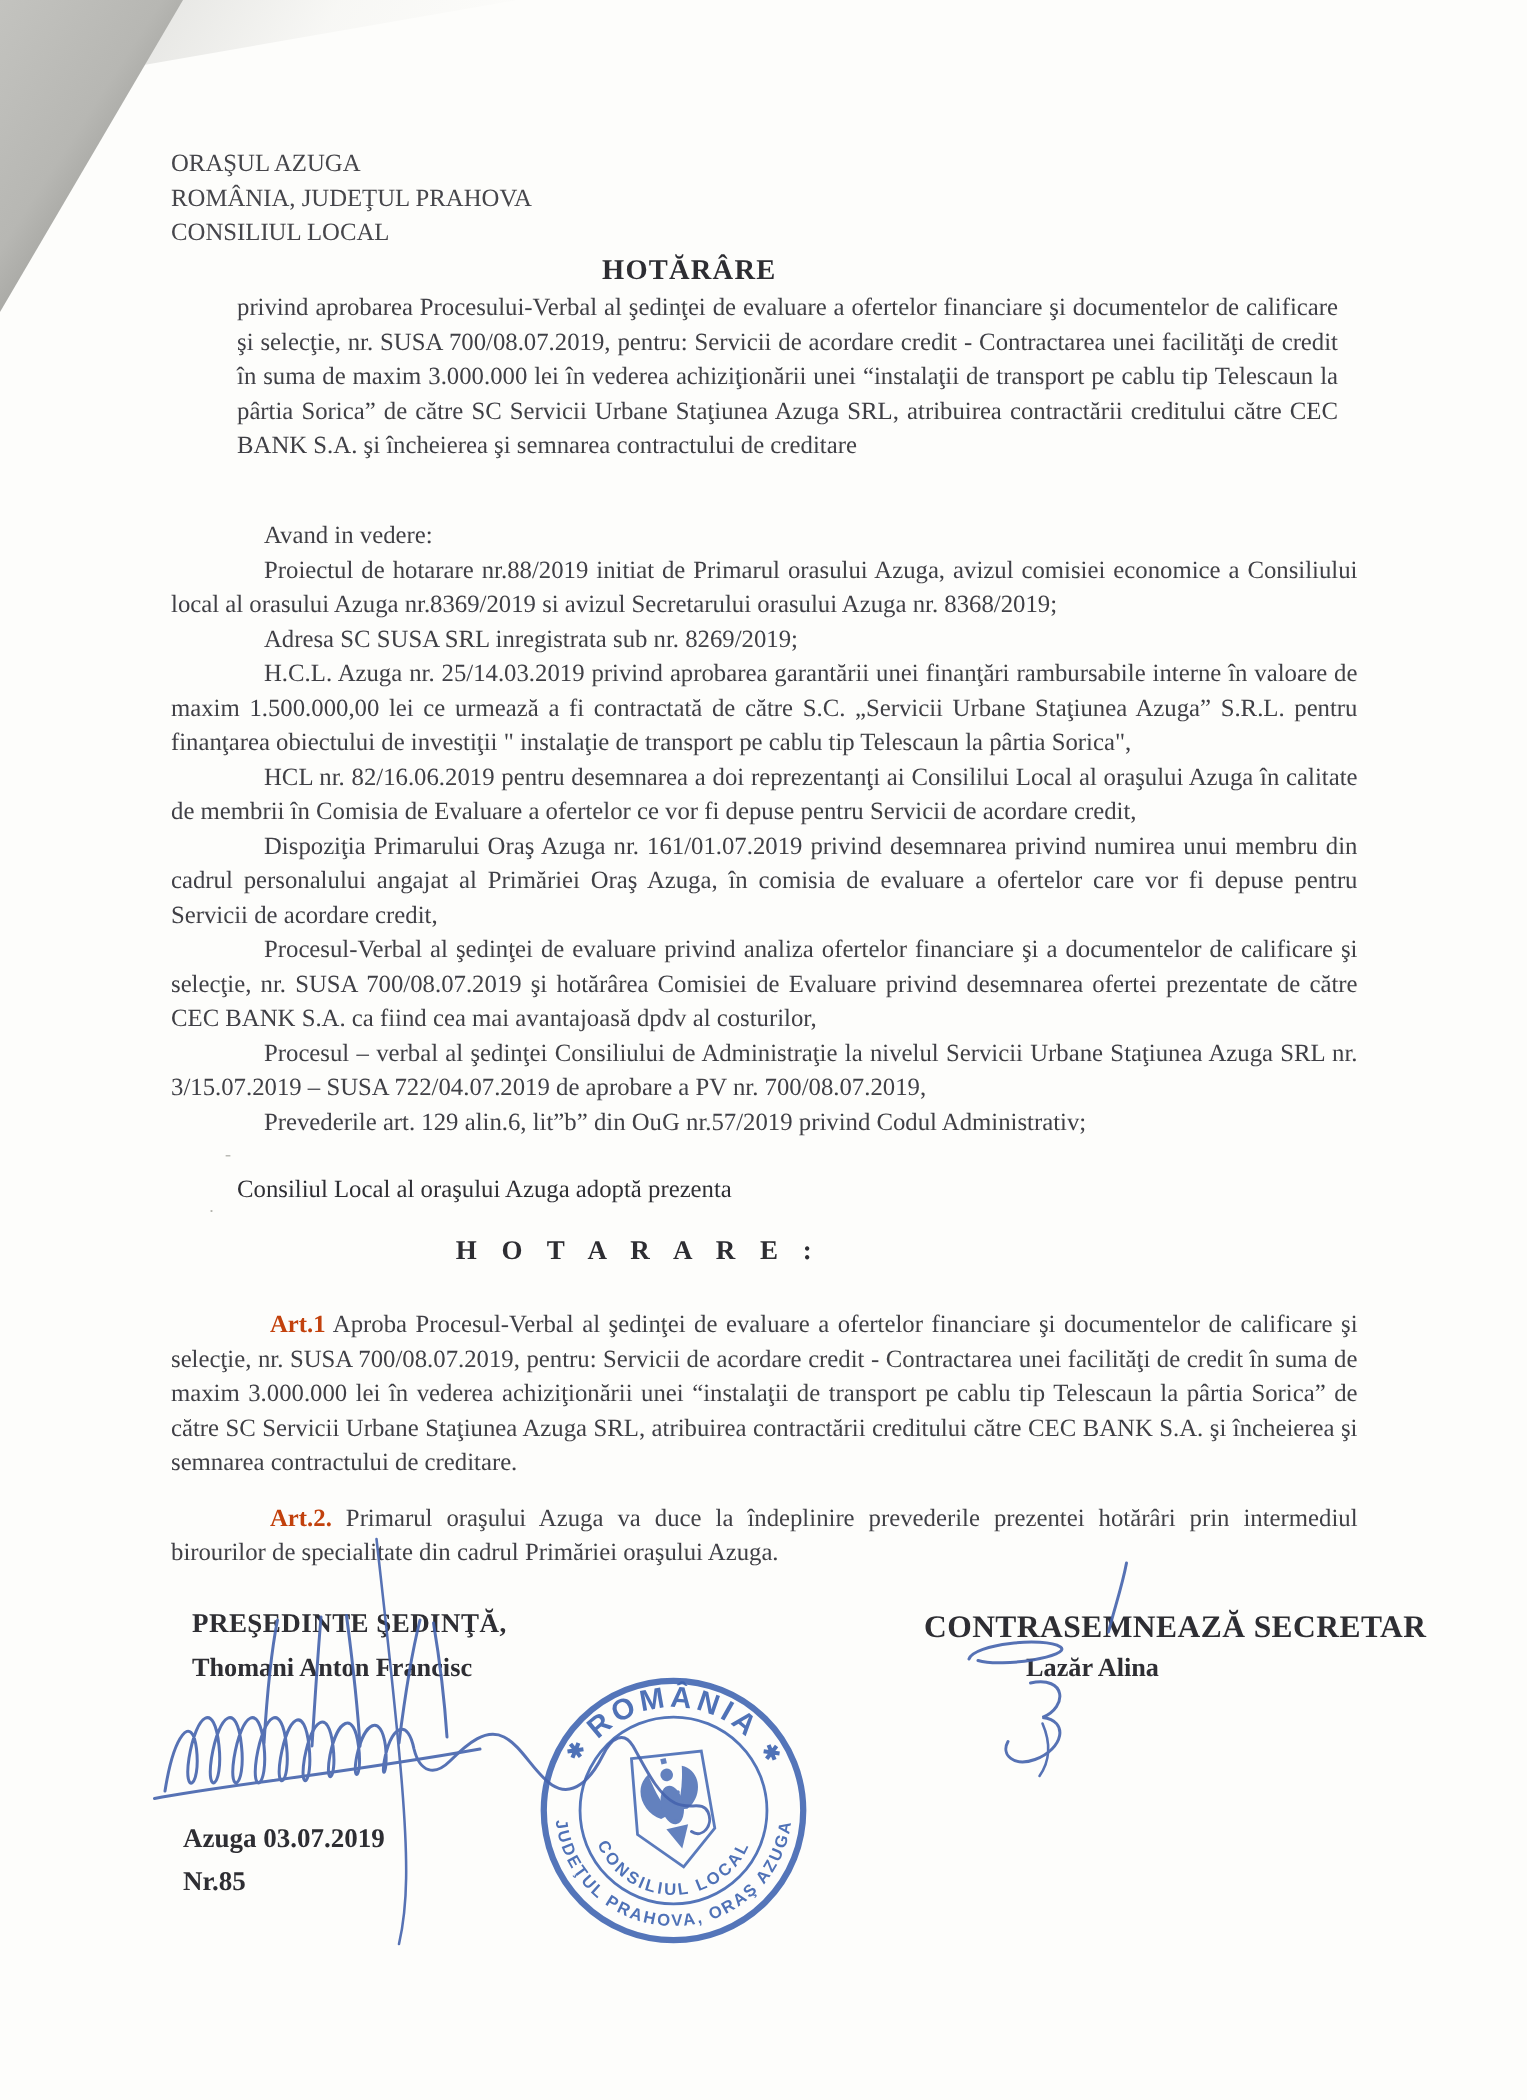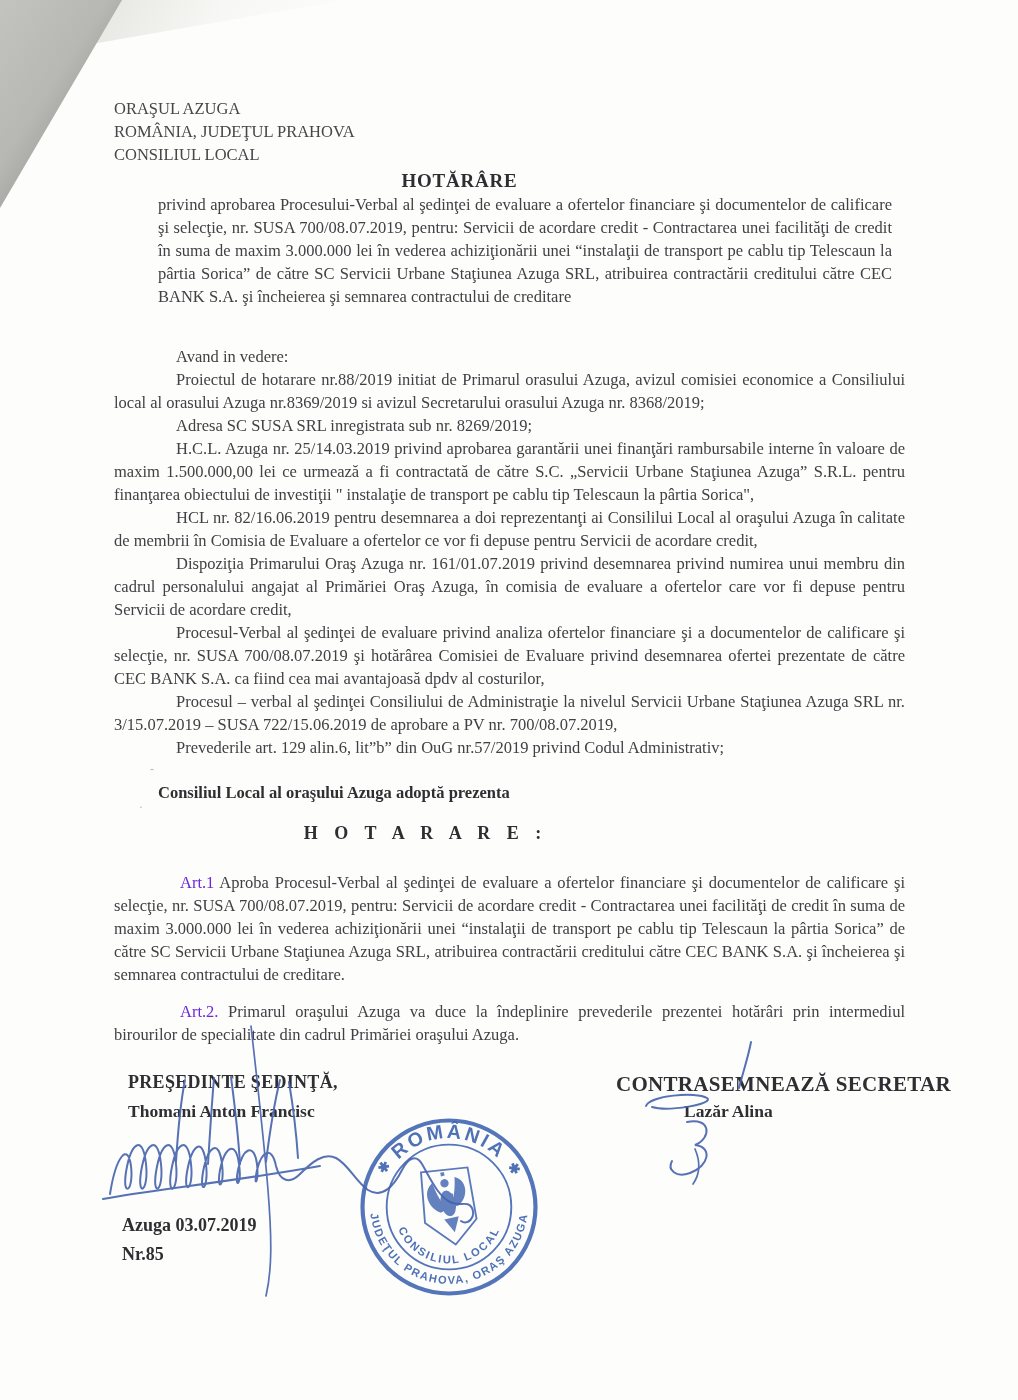--- a/index.html
+++ b/index.html
@@ -30,29 +30,29 @@
   .doc-title{
     font-size:19px;font-weight:bold;color:#2d2d32;letter-spacing:.8px;
     text-align:center;padding-right:100px;margin:3px 0 0 0;
   }
   .subtitle{
     margin:1px 0 0 44px;width:734px;text-align:justify;color:#404046;
   }
   .intro{margin:37px 0 0 0;text-indent:62px;}
   .cons{margin:0;text-align:justify;text-indent:62px;color:#404046;}
   .adopt{
-    margin:22px 0 0 0;font-weight:bold;color:#2e2e33;text-indent:44px;
+    margin:22px 0 0 0;font-weight:normal;color:#2e2e33;text-indent:44px;
   }
   .decision-heading{
     font-size:18px;font-weight:bold;color:#2d2d32;letter-spacing:6px;
     text-align:center;padding-right:168px;margin:18px 0 0 0;
   }
   .article{margin:26px 0 0 0;text-align:justify;text-indent:66px;color:#404046;}
   .article + .article{margin-top:14px;}
-  .art-label{font-weight:normal;color:#6d28d9;}
+  .art-label{font-weight:bold;color:#c2410c;}
   .sig{position:absolute;font-weight:bold;color:#2e2e33;white-space:nowrap;}
   .sig-title-left{left:128px;top:1072px;font-size:18px;letter-spacing:.3px;}
   .sig-name-left{left:128px;top:1101px;font-size:17.5px;}
   .sig-title-right{left:616px;top:1072px;font-size:21px;letter-spacing:.3px;}
   .sig-name-right{left:684px;top:1101px;font-size:17.5px;}
   .footer-date{position:absolute;left:122px;top:1215px;font-size:18px;font-weight:bold;color:#2e2e33;}
   .footer-no{position:absolute;left:122px;top:1244px;font-size:18px;font-weight:bold;color:#2e2e33;}
   .stamp-box{position:absolute;left:356px;top:1114px;width:186px;height:186px;}
   .ink-overlay{position:absolute;inset:0;pointer-events:none;}
   .faint-mark{position:absolute;color:#b4b4ae;font-size:12px;}
@@ -75,21 +75,21 @@
     <h1 class="doc-title">HOTĂRÂRE</h1>
     <p class="subtitle">privind aprobarea Procesului-Verbal al şedinţei de evaluare a  ofertelor financiare şi  documentelor de calificare şi selecţie, nr. SUSA 700/08.07.2019, pentru: Servicii de acordare credit - Contractarea unei facilităţi de credit în suma de maxim 3.000.000 lei în vederea achiziţionării unei “instalaţii de transport pe cablu tip Telescaun la pârtia Sorica” de către SC Servicii Urbane Staţiunea Azuga SRL, atribuirea contractării creditului către CEC BANK S.A. şi încheierea şi semnarea contractului de creditare</p>
 
     <p class="intro">Avand in vedere:</p>
     <p class="cons">Proiectul de hotarare nr.88/2019 initiat de Primarul orasului Azuga,  avizul comisiei economice  a Consiliului local al orasului Azuga nr.8369/2019 si avizul Secretarului orasului Azuga nr. 8368/2019;</p>
     <p class="cons">Adresa SC SUSA SRL inregistrata sub nr. 8269/2019;</p>
     <p class="cons">H.C.L. Azuga nr. 25/14.03.2019 privind aprobarea garantării unei finanţări rambursabile interne în valoare de maxim 1.500.000,00 lei ce urmează a fi contractată de către S.C. „Servicii Urbane Staţiunea Azuga” S.R.L. pentru finanţarea obiectului de investiţii " instalaţie de transport pe cablu tip Telescaun la pârtia Sorica",</p>
     <p class="cons">HCL nr. 82/16.06.2019 pentru desemnarea a doi reprezentanţi ai Consililui Local al oraşului Azuga în calitate de membrii în Comisia de Evaluare a ofertelor ce vor fi depuse pentru Servicii de acordare credit,</p>
     <p class="cons">Dispoziţia Primarului Oraş Azuga nr. 161/01.07.2019 privind desemnarea  privind numirea unui membru din cadrul personalului angajat al Primăriei Oraş Azuga, în comisia de evaluare a ofertelor care vor fi depuse pentru Servicii de acordare credit,</p>
     <p class="cons">Procesul-Verbal al şedinţei de evaluare privind analiza ofertelor financiare şi a documentelor de calificare şi selecţie, nr. SUSA 700/08.07.2019 şi hotărârea Comisiei de Evaluare privind desemnarea ofertei prezentate de către CEC BANK S.A. ca fiind cea mai avantajoasă dpdv al costurilor,</p>
-    <p class="cons">Procesul – verbal al şedinţei Consiliului de Administraţie la nivelul Servicii Urbane Staţiunea Azuga SRL nr. 3/15.07.2019 – SUSA 722/15.06.2019 de aprobare a PV nr. 700/08.07.2019,</p>
+    <p class="cons">Procesul – verbal al şedinţei Consiliului de Administraţie la nivelul Servicii Urbane Staţiunea Azuga SRL nr. 3/15.07.2019 – SUSA 722/04.07.2019 de aprobare a PV nr. 700/08.07.2019,</p>
     <p class="cons">Prevederile art. 129 alin.6, lit”b” din OuG nr.57/2019 privind Codul Administrativ;</p>
 
     <p class="adopt">Consiliul Local al oraşului Azuga adoptă prezenta</p>
     <h2 class="decision-heading">H O T A R A R E :</h2>
 
     <p class="article"><span class="art-label">Art.1</span> <span>Aproba Procesul-Verbal al şedinţei de evaluare a  ofertelor financiare şi  documentelor de calificare şi selecţie, nr. SUSA 700/08.07.2019, pentru: Servicii de acordare credit - Contractarea unei facilităţi de credit în suma de maxim 3.000.000 lei în vederea achiziţionării unei “instalaţii de transport pe cablu tip Telescaun la pârtia Sorica” de către SC Servicii Urbane Staţiunea Azuga SRL, atribuirea contractării creditului către CEC BANK S.A. şi încheierea şi semnarea contractului de creditare.</span></p>
     <p class="article"><span class="art-label">Art.2.</span> <span>Primarul oraşului Azuga va duce la îndeplinire prevederile prezentei hotărâri prin intermediul birourilor de specialitate din cadrul Primăriei oraşului Azuga.</span></p>
   </div>
 
   <div class="sig sig-title-left">PREŞEDINTE ŞEDINŢĂ,</div>

